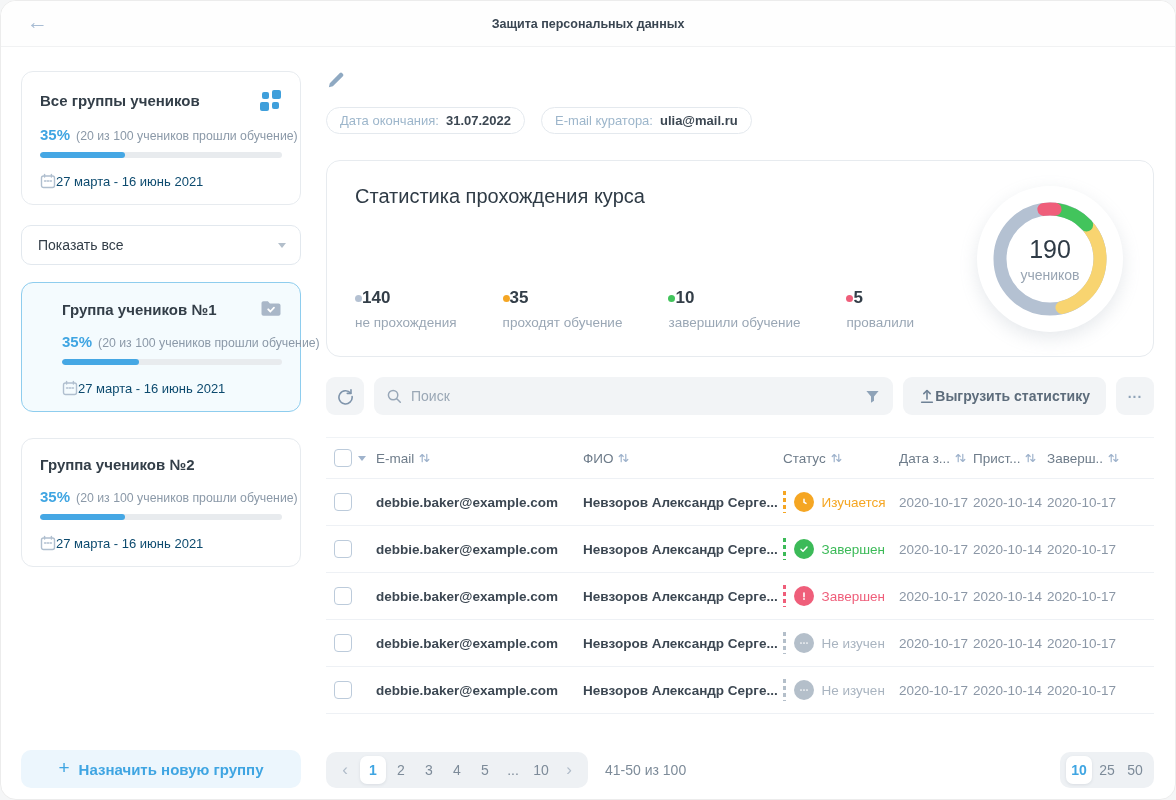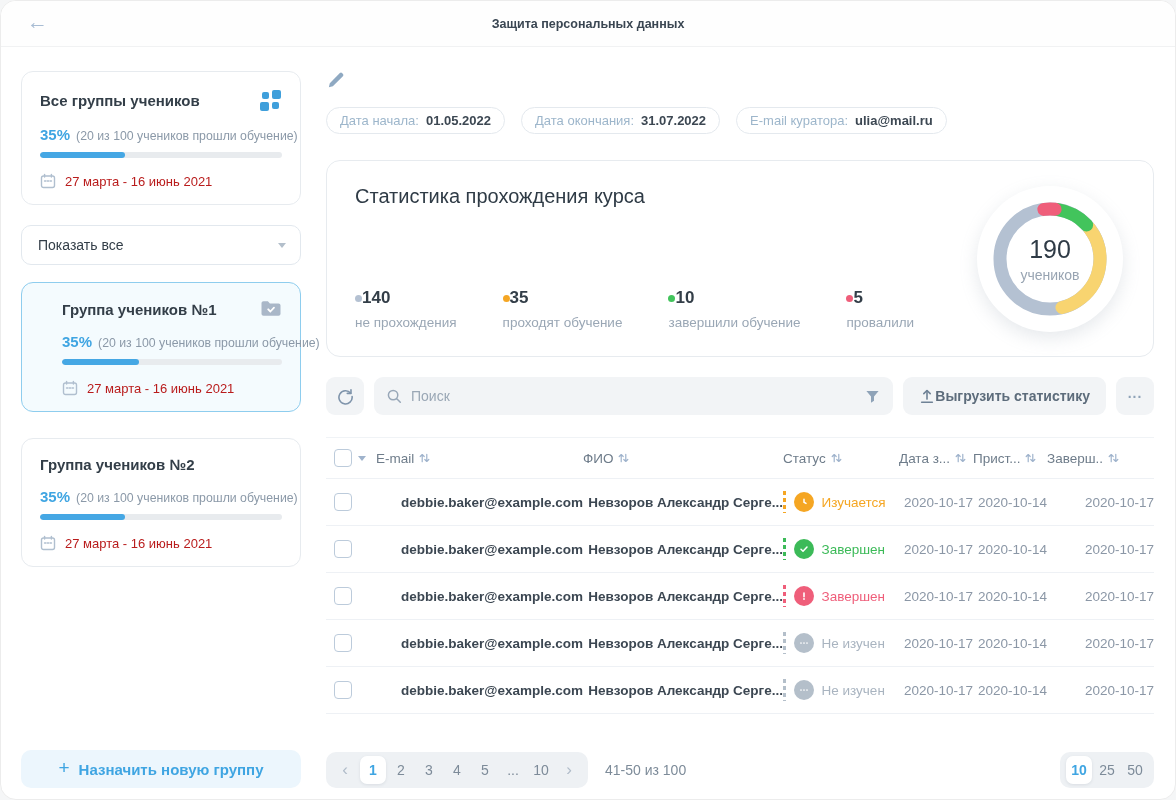--- a/index.html
+++ b/index.html
@@ -19,21 +19,21 @@
   
   .gcard { border:1px solid #e7ebef; border-radius:12px; padding:17px 18px 15px; background:#fff; margin-bottom:20px; cursor:pointer; }
   .gcard.selected { border:1.5px solid #8ecdee; background:#f4fbfe;padding-left:40px; }
   .gcard-head { display:flex; align-items:center; justify-content:space-between; margin-bottom:15px; }
   .gcard-title { font-size:15px; font-weight:700; color:#333e48; }
   .gcard-progressline { display:flex; align-items:flex-end; gap:6px; margin-bottom:9px; white-space:nowrap; }
   .pct { font-size:15px; font-weight:700; color:#3fa5e2; }
   .pnote { font-size:12.3px; color:#8b99a8; }
   .bar { height:6px; border-radius:3px; background:#e8ebee; overflow:hidden; margin-bottom:15px; }
   .fill { height:100%; border-radius:3px; background:#45a7e4; }
-  .gcard-dates { display:flex; align-items:center; gap:9px; font-size:13px; color:#b91c1c; }
+  .gcard-dates { display:flex; align-items:center; font-size:13px; color:#0c4a6e; }
 
   
   .grid-icon { width:22px; height:22px; display:grid; grid-template-columns:9px 9px; grid-template-rows:9px 9px; gap:3px; align-content:end; }
   .grid-icon i { background:#3f9fdb; border-radius:2px; display:block; }
   .grid-icon i:nth-child(1){ width:7px; height:7px; align-self:end; justify-self:end; }
   .grid-icon i:nth-child(4){ width:7px; height:7px; }
 
   
   .select { height:40px; border:1px solid #e2e8ee; border-radius:10px; display:flex; align-items:center; justify-content:space-between; padding:0 14px 0 16px; font-size:14px; color:#333e48; margin-bottom:17px; cursor:pointer; background:#fff; }
   .tri-down { width:0; height:0; border-left:4.5px solid transparent; border-right:4.5px solid transparent; border-top:5.5px solid #b3bfcb; }
@@ -67,21 +67,21 @@
   
   .toolbar { display:flex; gap:10px; margin-bottom:22px; }
   .tool-btn { height:38px; background:#f2f4f6; border:none; border-radius:9px; display:flex; align-items:center; justify-content:center; cursor:pointer; color:#5d6c7b; font-size:14px; font-weight:600; font-family:inherit; }
   .tool-btn.square { width:38px; flex:0 0 38px; }
   .tool-btn.export { padding:0 16px; }
   .search-box { flex:1; height:38px; background:#f2f4f6; border-radius:9px; display:flex; align-items:center; padding:0 13px; gap:9px; }
   .search-box input { flex:1; border:none; background:transparent; outline:none; font-size:14px; color:#3c4752; font-family:inherit; }
   .search-box input::placeholder { color:#9aa7b5; }
 
   
-  .tbl { width:100%;text-align:right; }
+  .tbl { width:100%; }
   .tbl-row { display:grid; grid-template-columns:50px 207px 200px 116px 74px 74px 1fr; align-items:center; }
   .tbl-head { height:42px; border-top:1px solid #f0f3f6; border-bottom:1px solid #eef1f5; color:#6e7c8a; font-size:13.5px; }
   .th { display:flex; align-items:center; gap:5px; cursor:pointer; }
   .tbl-data { height:47px; border-bottom:1px solid #eef1f5; font-size:13.5px; }
   .cell-email, .cell-name { color:#3c4752; font-weight:600; }
   .cell-date { color:#8b97a6; }
   .checkbox { width:18px; height:18px; border:1.5px solid #bccbdb; border-radius:4px; background:#fff; cursor:pointer; }
   .cb-wrap { display:flex; align-items:center; gap:6px; padding-left:8px; }
   .cb-tri { width:0; height:0; border-left:4px solid transparent; border-right:4px solid transparent; border-top:5px solid #9fb3cc; }
 
@@ -224,24 +224,20 @@
     <div class="main">
 
       <div class="page-title-row">
         <svg width="19" height="19" viewBox="0 0 20 20" style="cursor:pointer;">
             <path d="M3 17l1-4.2L14.6 2.2a1.6 1.6 0 0 1 2.3 0l.9.9a1.6 1.6 0 0 1 0 2.3L7.2 16z" fill="#8fa9c2"></path>
           </svg>
       </div>
 
       <div class="chips">
         <div class="chip">
-          <span class="chip-label">Дата начала:</span>
-          <span class="chip-value">01.05.2022</span>
-        </div>
-        <div class="chip">
           <span class="chip-label">Дата окончания:</span>
           <span class="chip-value">31.07.2022</span>
         </div>
         <div class="chip">
           <span class="chip-label">E-mail куратора:</span>
           <span class="chip-value">ulia@mail.ru</span>
         </div>
       </div>
 
       <div class="stats-card">

